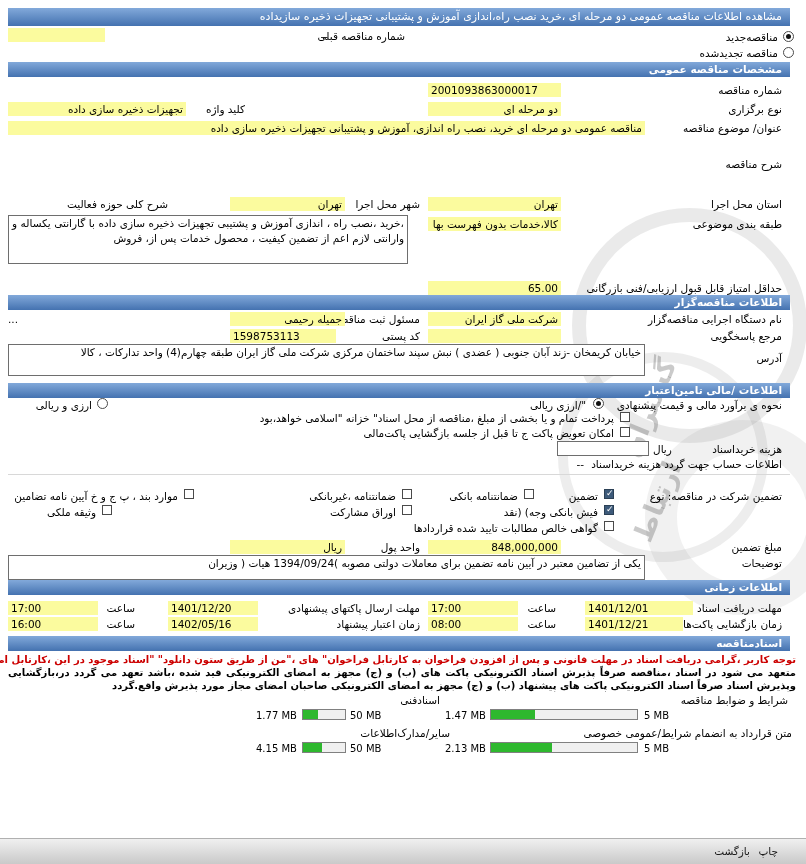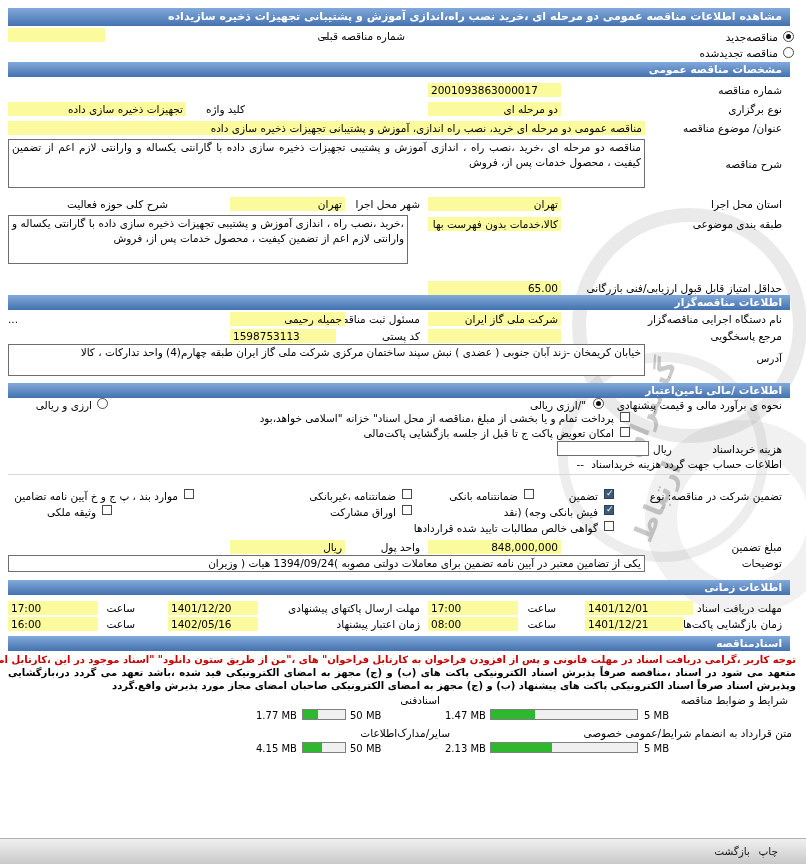--- a/index.html
+++ b/index.html
@@ -2,21 +2,21 @@
 <html lang="fa" dir="rtl"><head>
 <meta charset="utf-8">
 <style>
 *{margin:0;padding:0;box-sizing:border-box}
 html,body{background:#fff}
 #page{position:relative;width:806px;height:864px;margin:0 auto;background:#fff;overflow:hidden;direction:rtl;font-family:"DejaVu Sans",sans-serif;color:#000}
 .lbl{position:absolute;font-size:10.5px;line-height:13px;color:#000;white-space:nowrap}
 .val{position:absolute;height:14px;background:#fbfb9e;font-size:10.5px;line-height:14px;padding:0 3px;white-space:nowrap;overflow:hidden}
 .num{direction:ltr;text-align:left}
 .wbox{position:absolute;background:#fff;border:1px solid #6e6e6e;font-size:10.5px;line-height:15px;padding:0 3px;text-align:justify;text-align-last:right;overflow:hidden}
-.titlebar{position:absolute;left:8px;top:8px;width:782px;height:18px;background:linear-gradient(180deg,#82a9da 0%,#4472b0 100%);color:#fff;font-size:11px;font-weight:bold;line-height:18px;padding-right:8px;white-space:nowrap;overflow:hidden}
+.titlebar{position:absolute;left:8px;top:8px;width:782px;height:18px;background:linear-gradient(180deg,#82a9da 0%,#4472b0 100%);color:#fff;font-size:11px;font-weight:normal;line-height:18px;padding-right:8px;white-space:nowrap;overflow:hidden}
 .secbar{position:absolute;width:782px;height:15px;background:linear-gradient(180deg,#82a9da 0%,#4472b0 100%);color:#fff;font-size:10.5px;font-weight:bold;line-height:15px;padding-right:8px;white-space:nowrap}
 .chk{position:absolute;width:10px;height:10px;border:1px solid #4a4a4a;background:#fff}
 .chk.on{background:#3d5a7a;border-color:#2c4156}
 .chk.on:after{content:"✓";position:absolute;left:1px;top:-2px;color:#fff;font-size:9px}
 .rad{position:absolute;width:11px;height:11px;border:1px solid #4a4a4a;border-radius:50%;background:#fff}
 .rad.on:after{content:"";position:absolute;left:2px;top:2px;width:5px;height:5px;border-radius:50%;background:#111}
 .bar{position:absolute;height:11px;border:1px solid #808080;background:#f0f0f0}
 .bar i{position:absolute;left:0;top:0;height:100%;background:#2eb82e}
 .mb{position:absolute;font-size:10px;line-height:12px;white-space:nowrap;direction:ltr}
 .red{position:absolute;color:#c00;font-size:10px;font-weight:bold;white-space:nowrap}
@@ -51,21 +51,20 @@
   <div class="secbar" style="left:8px;top:62px">مشخصات مناقصه عمومی</div>
   <div class="lbl" style="right:24px;top:84px">شماره مناقصه</div>
   <div class="val num" style="left:428px;top:83px;width:133px">2001093863000017</div>
   <div class="lbl" style="right:24px;top:103px">نوع برگزاری</div>
   <div class="val" style="left:428px;top:102px;width:133px">دو مرحله ای</div>
   <div class="lbl" style="right:561px;top:103px">کلید واژه</div>
   <div class="val" style="left:8px;top:102px;width:178px">تجهیزات ذخیره سازی داده</div>
   <div class="lbl" style="right:24px;top:122px">عنوان/ موضوع مناقصه</div>
   <div class="val" style="left:8px;top:121px;width:637px">مناقصه عمومی دو مرحله ای خرید، نصب راه اندازی، آموزش و پشتیبانی تجهیزات ذخیره سازی داده</div>
   <div class="lbl" style="right:24px;top:158px">شرح مناقصه</div>
-  <div class="wbox" style="left:8px;top:139px;width:637px;height:49px">مناقصه دو مرحله ای ،خرید ،نصب راه ، اندازی آموزش و پشتیبی تجهیزات ذخیره سازی داده با گارانتی یکساله و وارانتی لازم اعم از  تضمین کیفیت ، محصول خدمات پس از، فروش</div>
   <div class="lbl" style="right:24px;top:198px">استان محل اجرا</div>
   <div class="val" style="left:428px;top:197px;width:133px">تهران</div>
   <div class="lbl" style="right:386px;top:198px">شهر  محل اجرا</div>
   <div class="val" style="left:230px;top:197px;width:115px">تهران</div>
   <div class="lbl" style="right:638px;top:198px">شرح کلی حوزه فعالیت</div>
   <div class="lbl" style="right:24px;top:218px">طبقه بندی موضوعی</div>
   <div class="val" style="left:428px;top:217px;width:133px">کالا،خدمات بدون فهرست بها</div>
   <div class="wbox" style="left:8px;top:215px;width:400px;height:49px">،خرید ،نصب راه ، اندازی آموزش و پشتیبی تجهیزات ذخیره سازی داده با گارانتی یکساله و وارانتی لازم اعم از  تضمین کیفیت ، محصول خدمات پس از، فروش</div>
   <div class="lbl" style="right:24px;top:282px">حداقل  امتیاز قابل قبول  ارزیابی/فنی بازرگانی</div>
   <div class="val" style="left:428px;top:281px;width:133px">65.00</div>
@@ -115,21 +114,21 @@
   <div class="lbl" style="right:410px;top:506px">اوراق   مشارکت</div>
   <span class="chk" style="right:694px;top:505px"></span>
   <div class="lbl" style="right:710px;top:506px">وثیقه ملکی</div>
   <span class="chk" style="right:192px;top:521px"></span>
   <div class="lbl" style="right:208px;top:522px">گواهی  خالص مطالبات تایید شده قراردادها</div>
   <div class="lbl" style="right:24px;top:541px">مبلغ تضمین</div>
   <div class="val" style="left:428px;top:540px;width:133px">848,000,000</div>
   <div class="lbl" style="right:386px;top:541px">واحد پول</div>
   <div class="val" style="left:230px;top:540px;width:115px">ریال</div>
   <div class="lbl" style="right:24px;top:557px">توضیحات</div>
-  <div class="wbox" style="left:8px;top:555px;width:637px;height:17px">یکی از  تضامین معتبر در آیین نامه  تضمین برای معاملات  دولتی  مصوبه )1394/09/24 هیات ( وزیران</div>
+  <div class="wbox" style="left:8px;top:555px;width:637px;height:25px">یکی از  تضامین معتبر در آیین نامه  تضمین برای معاملات  دولتی  مصوبه )1394/09/24 هیات ( وزیران</div>
 
   <div class="secbar" style="left:8px;top:580px">اطلاعات زمانی</div>
   <div class="lbl" style="right:24px;top:602px">مهلت دریافت اسناد</div>
   <div class="val num" style="left:585px;top:601px;width:108px">1401/12/01</div>
   <div class="lbl" style="right:250px;top:602px">ساعت</div>
   <div class="val num" style="left:428px;top:601px;width:90px">17:00</div>
   <div class="lbl" style="right:386px;top:602px">مهلت   ارسال  پاکتهای پیشنهادی</div>
   <div class="val num" style="left:168px;top:601px;width:90px">1401/12/20</div>
   <div class="lbl" style="right:671px;top:602px">ساعت</div>
   <div class="val num" style="left:8px;top:601px;width:90px">17:00</div>

